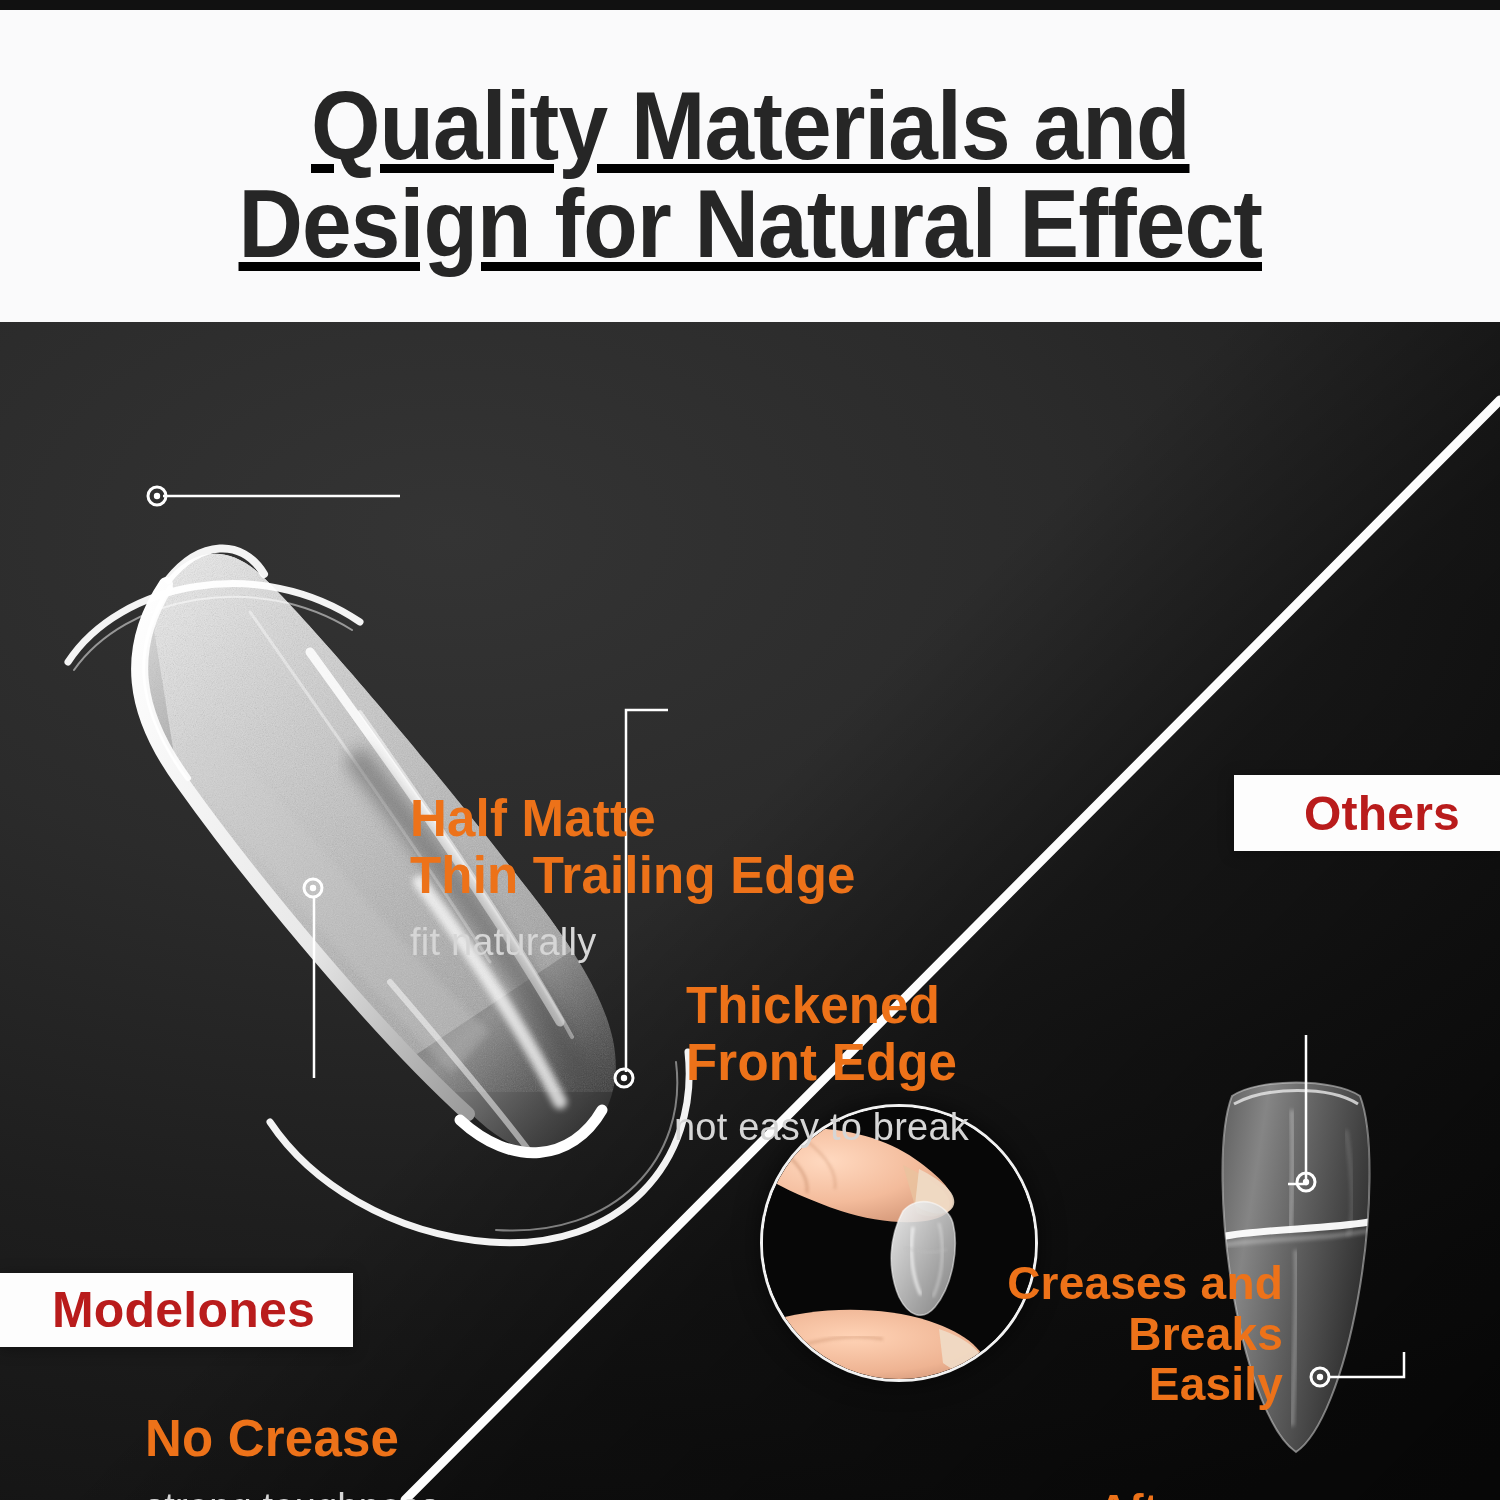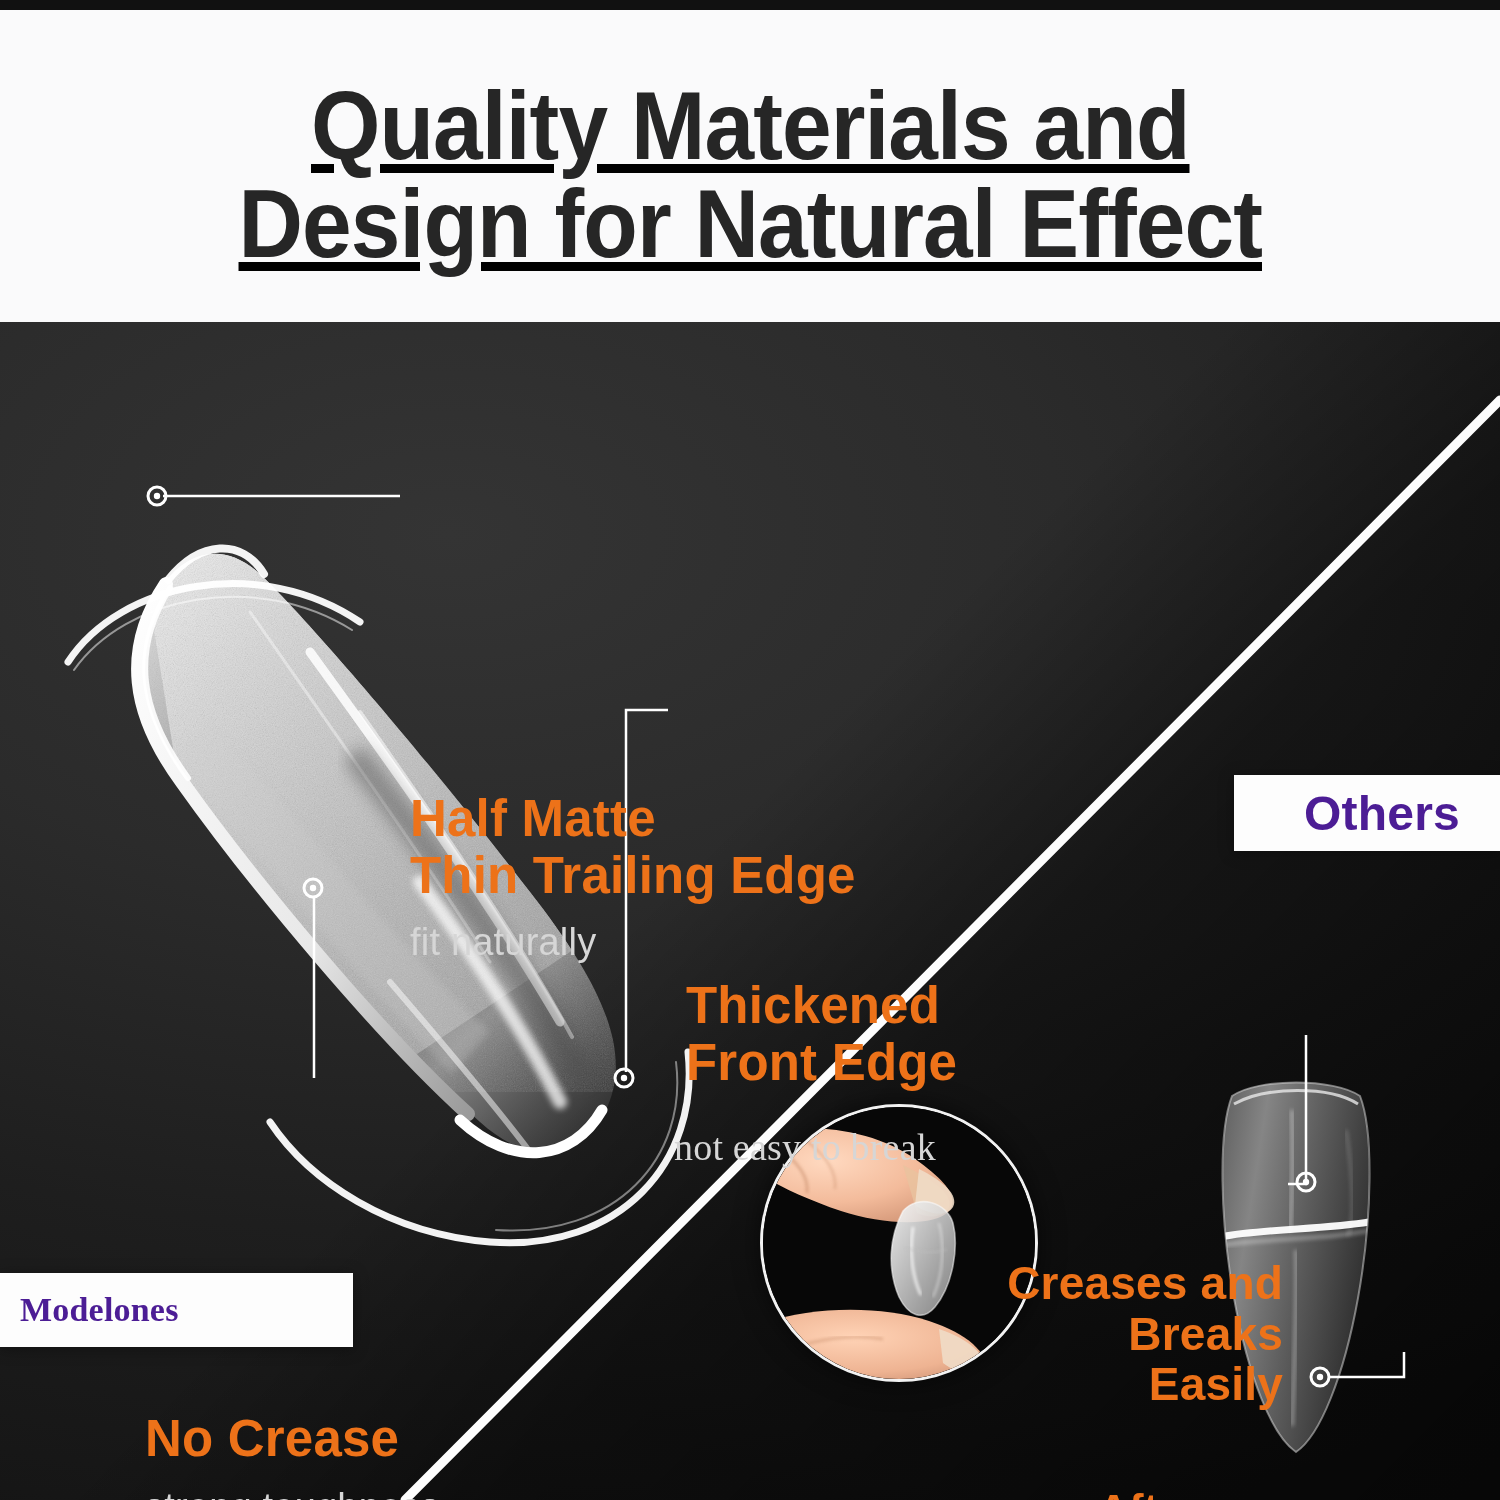--- a/index.html
+++ b/index.html
@@ -51,29 +51,29 @@
   #divider {
     position:absolute; left:0; top:0; width:1500px; height:1178px;
     pointer-events:none; z-index:6;
   }
 
   
   .badge {
     position:absolute;
     background:#fdfdfd;
     display:flex; align-items:center;
-    color:#4c1d95;
+    color:#b91c1c;
     font-weight:700;
     letter-spacing:.2px;
     z-index:9;
     box-shadow:0 2px 14px rgba(0,0,0,.35);
   }
   #badge-modelones {
     left:0; top:951px; width:353px; height:74px;
-    font-size:34px; padding-left:20px;font-family:Liberation Serif, serif;
+    font-size:50px; padding-left:52px;
   }
   #badge-others {
     left:1234px; top:453px; width:266px; height:76px;
     font-size:48px; padding-left:70px;
   }
 
   
   .ann { position:absolute; z-index:8; }
   .ann .hl {
     color:#ED7219;
@@ -87,21 +87,21 @@
     color:#d6d6d6;
     font-size:38px;
     line-height:1.2;
     font-weight:400;
     letter-spacing:.2px;
     margin-top:16px;
   }
 
   #ann-matte   { left:410px; top:468px; }
   #ann-front   { left:686px; top:655px; }
-  #ann-front .sub { margin-top:34px; margin-left:-12px;font-family:Liberation Serif, serif; }
+  #ann-front .sub { margin-top:14px; margin-left:-12px; }
   #ann-nocrease{ left:145px; top:1088px; }
   #ann-nocrease .sub { margin-top:18px; }
 
   #ann-creases { left:1005px; top:936px; text-align:right; width:278px;}
   #ann-creases .hl { font-size:46px; line-height:1.1; }
 
   #ann-afterbend { left:1098px; top:1163px; text-align:left; }
   #ann-afterbend .hl { font-size:43px; line-height:1.12; }
 
   

